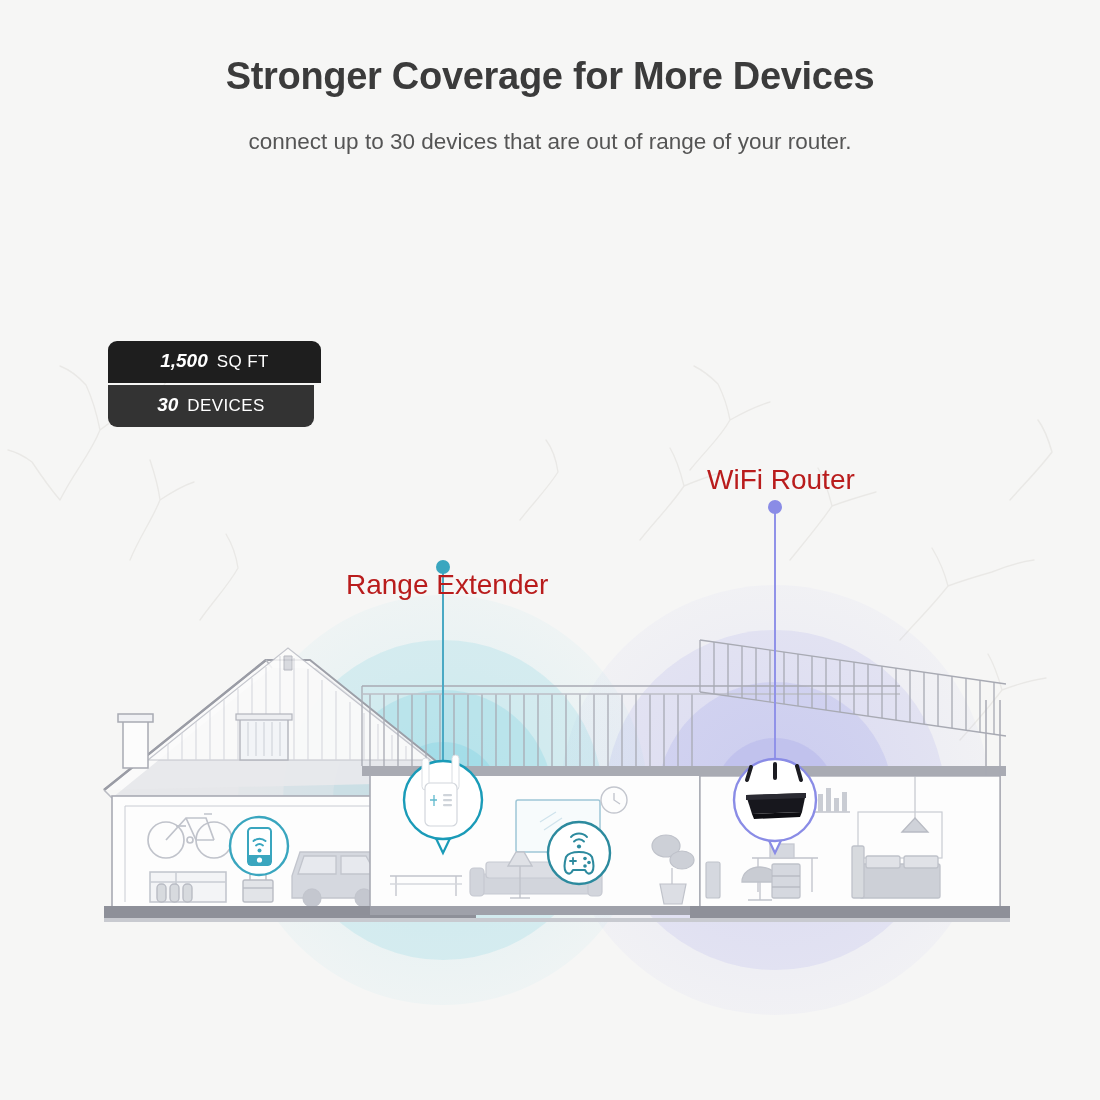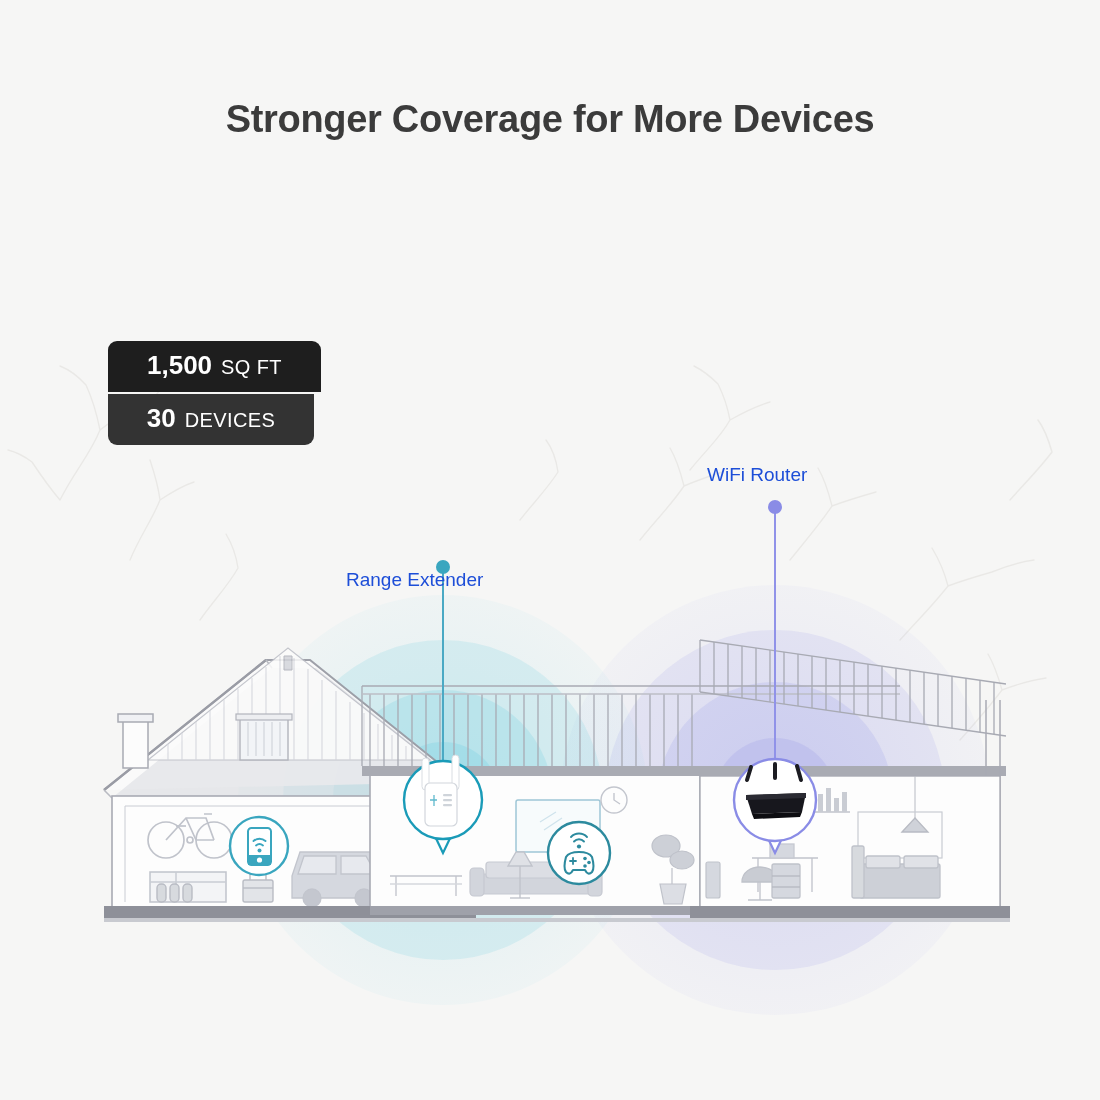--- a/index.html
+++ b/index.html
@@ -8,21 +8,21 @@
     background:#f6f6f5;
     font-family:"Liberation Sans", sans-serif;
     position:relative;
     overflow:hidden;
     -webkit-font-smoothing:antialiased;
   }
 
   
   .header{
     position:absolute; left:0; top:0; width:1100px;
-    text-align:center; padding-top:97px;
+    text-align:center; padding-top:54px;
   }
   .title{
     font-size:38px; font-weight:bold; color:#3b3b3b;
     letter-spacing:-0.3px; line-height:1.2;
   }
   .subtitle{
     margin-top:26px;
     font-size:22.5px; color:#555555; line-height:1.45;
     font-weight:400;
   }
@@ -42,34 +42,34 @@
     background:#1e1e1e;
     border-radius:9px 9px 0 0;
     width:213px;
   }
   .badge-2{
     background:#333333;
     border-radius:0 0 9px 9px;
     width:206px;
     margin-top:2px;
   }
-  .badge-num{ font-size:26px; font-weight:bold; letter-spacing:0px; }
-  .badge-unit{ font-size:20px; font-weight:400; margin-left:9px; letter-spacing:0.4px; }
+  .badge-num{ font-size:19px; font-weight:bold; letter-spacing:0px;font-style:italic; }
+  .badge-unit{ font-size:17px; font-weight:400; margin-left:9px; letter-spacing:0.4px; }
 
   
   .stage{
     position:absolute; left:0; top:0; width:1100px; height:1100px;
     pointer-events:none;
   }
   .stage svg{ display:block; }
 
   
   .callout{ position:absolute; }
   .callout-label{
-    font-size:19px; color:#1d4ed8; white-space:nowrap; font-weight:400;
+    font-size:28px; color:#b91c1c; white-space:nowrap; font-weight:400;
   }
   .callout-ext{ left:346px; top:524px;margin-top:45px; }
   .callout-rtr{ left:707px; top:464px; }
 </style>
 </head>
 <body>
 
 <div class="stage">
 <svg width="1100" height="1100" viewBox="0 0 1100 1100" xmlns="http://www.w3.org/2000/svg">
   <defs>
@@ -438,20 +438,21 @@
     <circle cx="585" cy="858.5" r="1.8" fill="#2c8a9e"></circle>
     <circle cx="589" cy="862.5" r="1.8" fill="#2c8a9e"></circle>
     <circle cx="585" cy="866" r="1.8" fill="#2c8a9e"></circle>
   </g>
 </svg>
 </div>
 
 <div class="header">
   <h1 class="title">Stronger Coverage for More Devices</h1>
   <p class="subtitle">
+    <span>connect up to 30 devices that are out of range of your router.</span>
   </p>
 </div>
 
 <div class="badges">
   <div class="badge badge-1">
     <span class="badge-num">1,500</span>
     <span class="badge-unit">SQ FT</span>
   </div>
   <div class="badge badge-2">
     <span class="badge-num">30</span>

